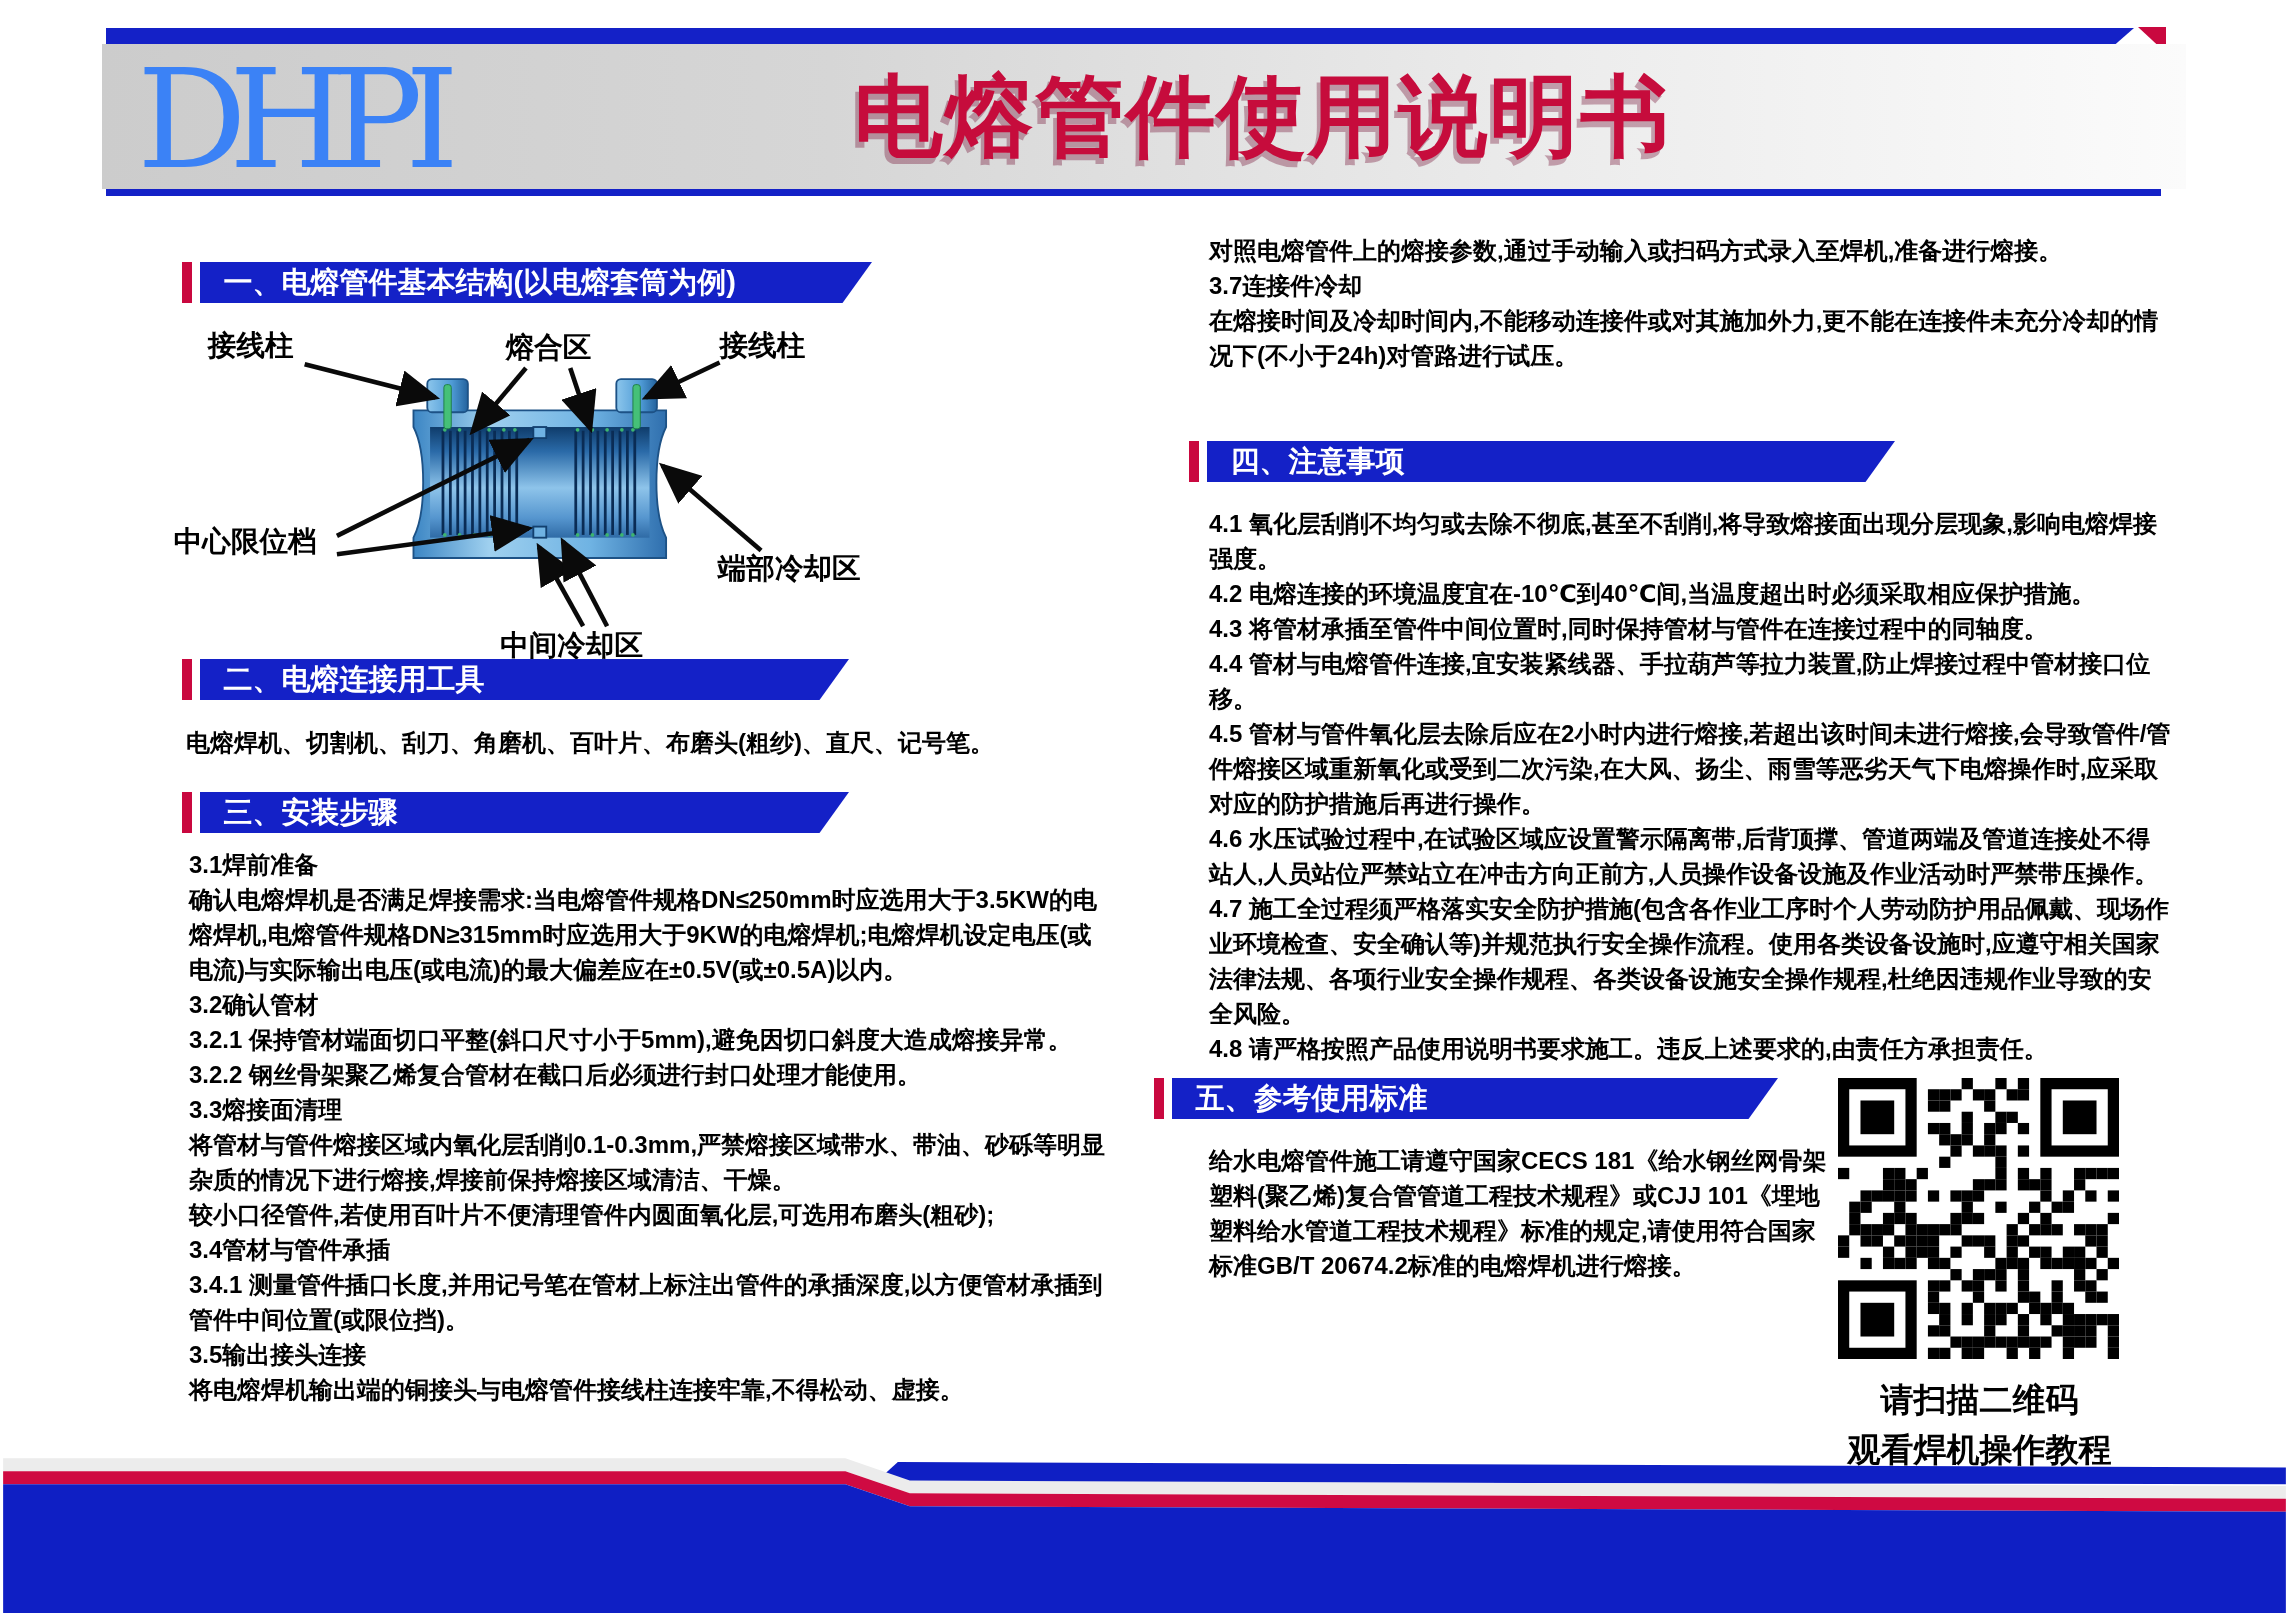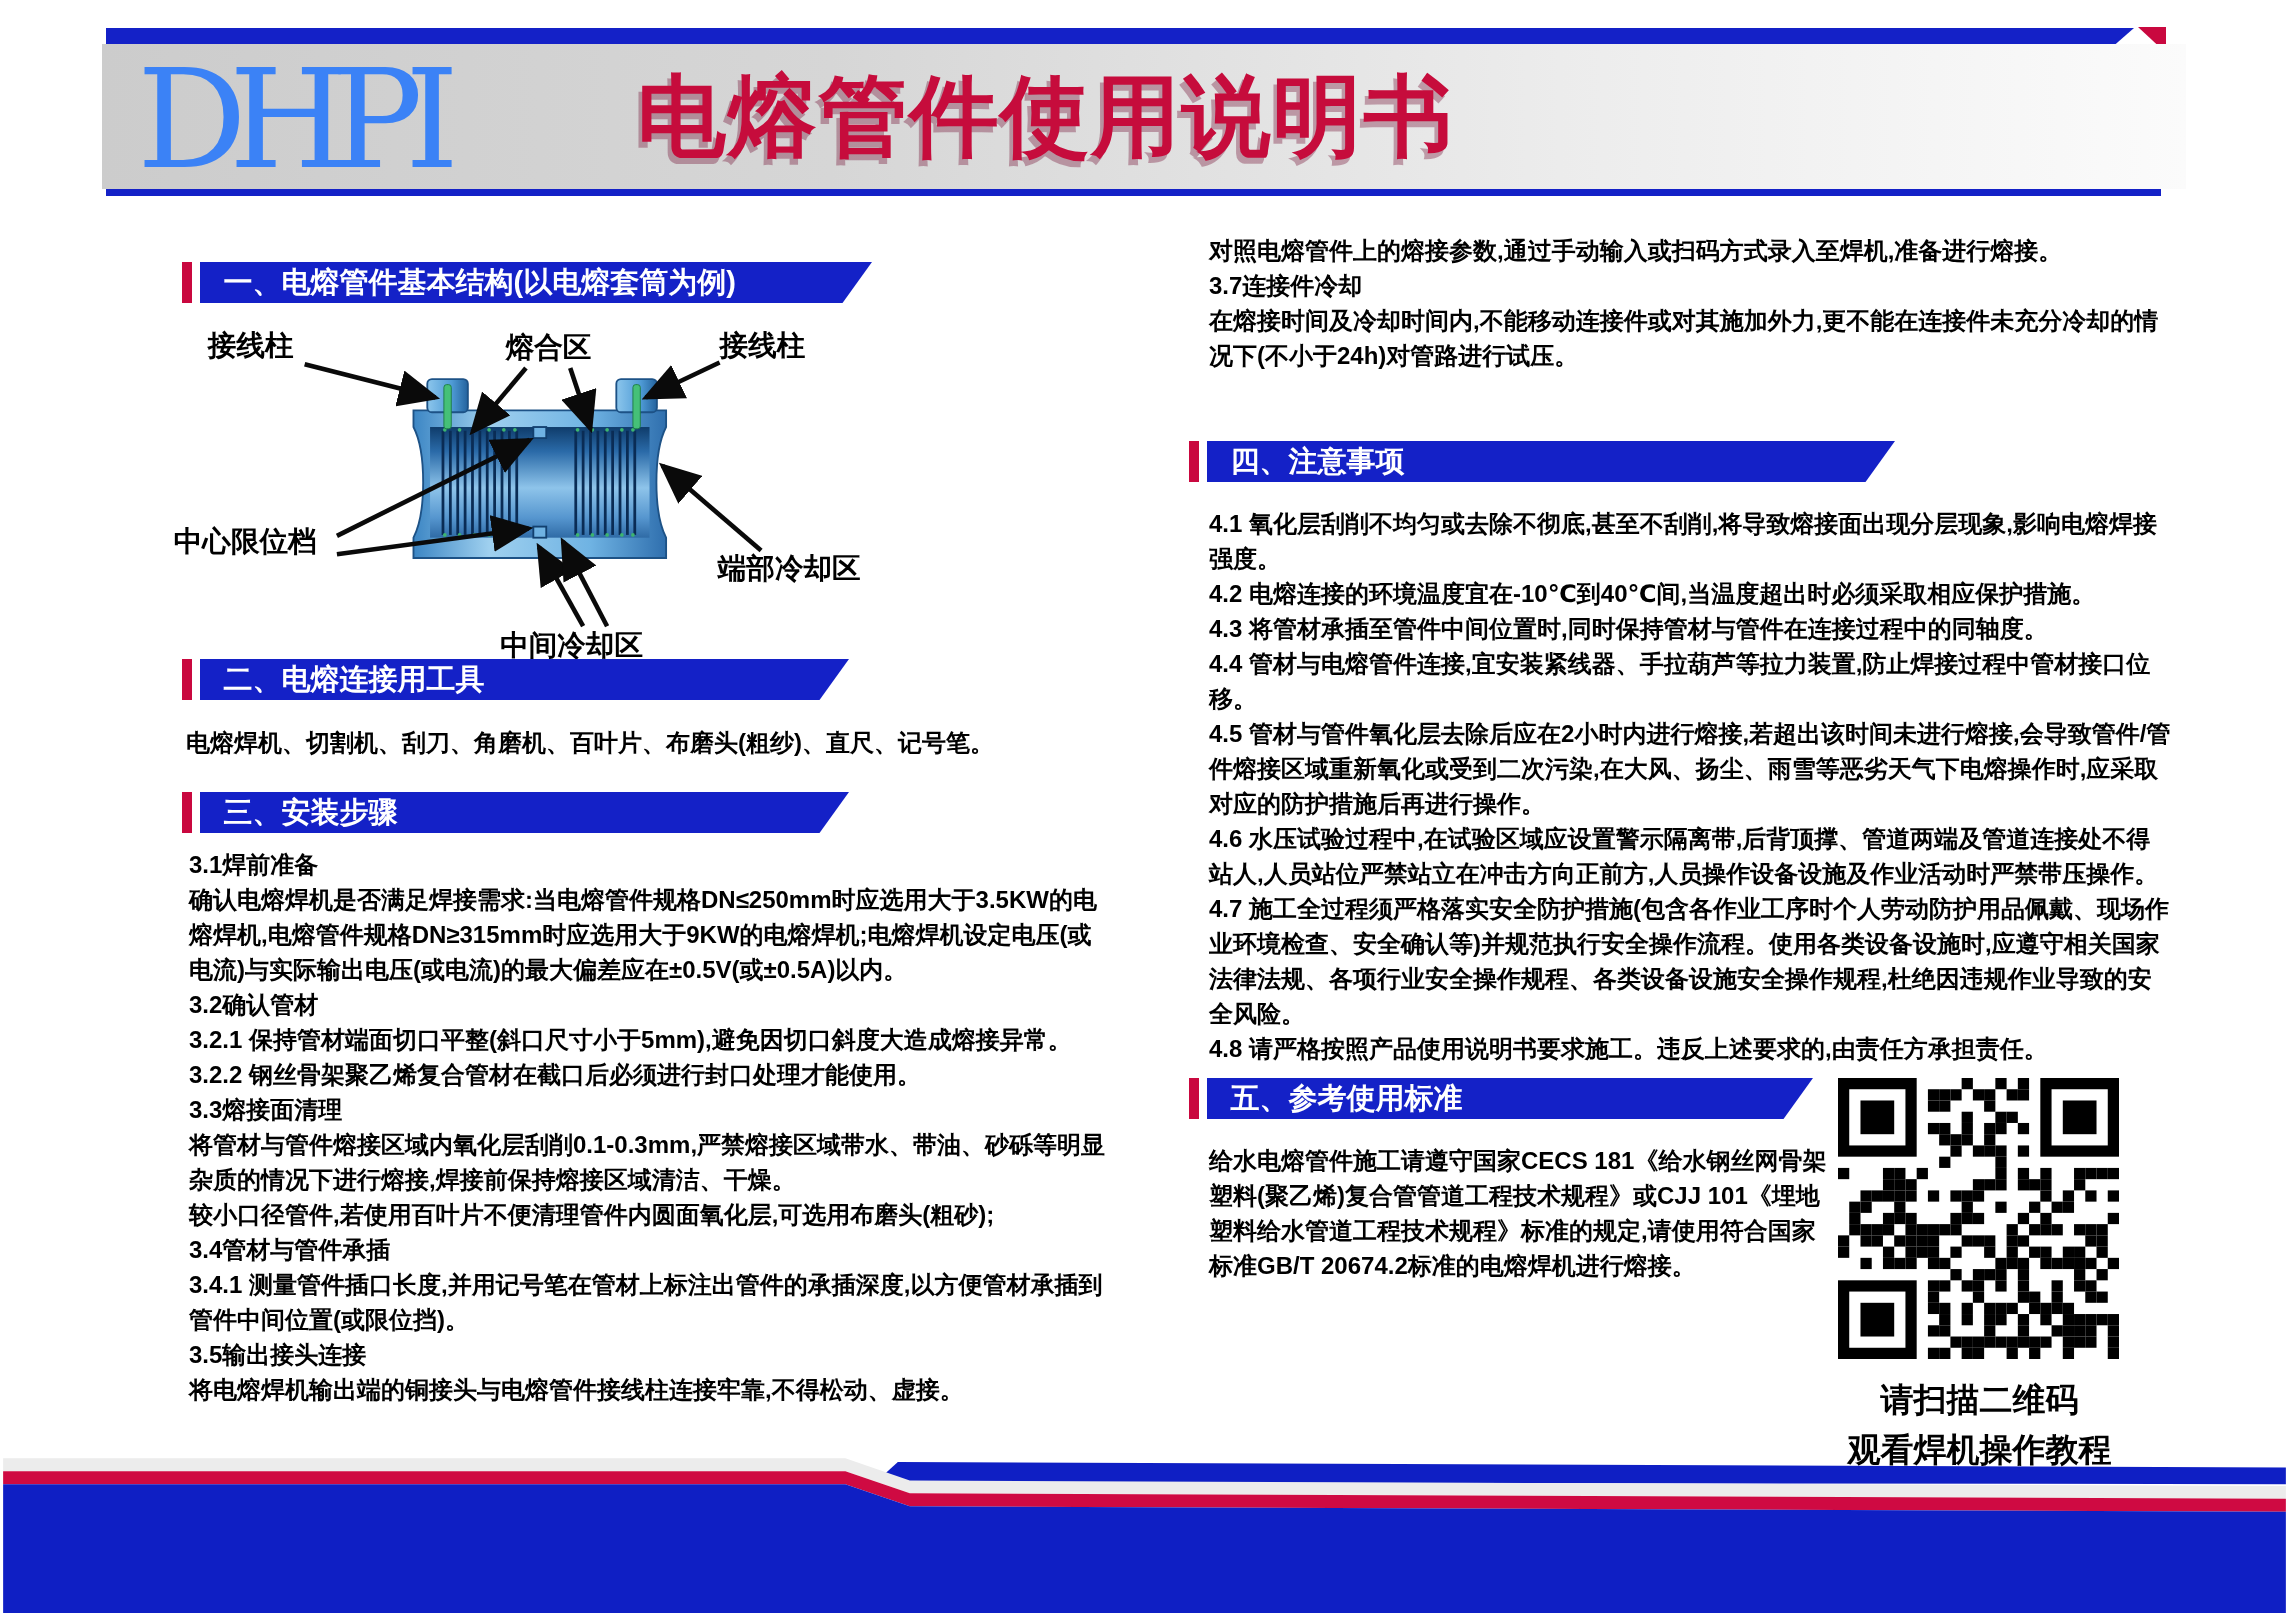--- a/index.html
+++ b/index.html
@@ -11,21 +11,21 @@
   
   .top-bar{position:absolute;left:106px;top:28px;width:2028px;height:17.5px;background:var(--blue);
            clip-path:polygon(0 0,100% 0,calc(100% - 20px) 100%,0 100%);}
   .corner-tri{position:absolute;left:2138px;top:27px;width:0;height:0;
               border-top:26px solid var(--red);border-left:28px solid transparent;}
   .band{position:absolute;left:102px;top:44px;width:2084px;height:145px;
         background:linear-gradient(90deg,#cccccc 0%,#d6d6d6 35%,#ececec 70%,#fbfbfb 100%);}
   .logo{position:absolute;left:137px;top:55px;font-family:"DejaVu Serif","Liberation Serif",serif;
         font-weight:normal;font-size:137px;line-height:129px;color:#3b82f6;letter-spacing:-0.13em;}
   .title{position:absolute;left:637px;top:44px;width:1034px;height:145px;line-height:145px;
-         text-align:left;font-size:89px;font-weight:bold;color:var(--title-red);letter-spacing:1.8px;
+         text-align:right;font-size:89px;font-weight:bold;color:var(--title-red);letter-spacing:1.8px;
          text-shadow:-3.7px 5.5px 0 rgba(112,8,46,0.35);}
   .band-line{position:absolute;left:106px;top:189px;width:2055px;height:6.5px;background:var(--blue);}
   
   .banner{position:absolute;height:41px;}
   .banner .accent{position:absolute;left:0;top:0;width:10px;height:41px;background:var(--red);}
   .banner .bar{position:absolute;left:17.5px;top:0;right:0;height:41px;background:var(--blue);
                clip-path:polygon(0 0,100% 0,calc(100% - 29.5px) 100%,0 100%);
                color:#fff;font-weight:bold;font-size:29px;line-height:41px;
                padding-left:24px;box-sizing:border-box;white-space:nowrap;}
   
@@ -204,21 +204,21 @@
     <p>4.1 氧化层刮削不均匀或去除不彻底,甚至不刮削,将导致熔接面出现分层现象,影响电熔焊接强度。</p>
     <p>4.2 电熔连接的环境温度宜在-10℃到40℃间,当温度超出时必须采取相应保护措施。</p>
     <p>4.3 将管材承插至管件中间位置时,同时保持管材与管件在连接过程中的同轴度。</p>
     <p>4.4 管材与电熔管件连接,宜安装紧线器、手拉葫芦等拉力装置,防止焊接过程中管材接口位移。</p>
     <p>4.5 管材与管件氧化层去除后应在2小时内进行熔接,若超出该时间未进行熔接,会导致管件/管件熔接区域重新氧化或受到二次污染,在大风、扬尘、雨雪等恶劣天气下电熔操作时,应采取对应的防护措施后再进行操作。</p>
     <p>4.6 水压试验过程中,在试验区域应设置警示隔离带,后背顶撑、管道两端及管道连接处不得站人,人员站位严禁站立在冲击方向正前方,人员操作设备设施及作业活动时严禁带压操作。</p>
     <p>4.7 施工全过程须严格落实安全防护措施(包含各作业工序时个人劳动防护用品佩戴、现场作业环境检查、安全确认等)并规范执行安全操作流程。使用各类设备设施时,应遵守相关国家法律法规、各项行业安全操作规程、各类设备设施安全操作规程,杜绝因违规作业导致的安全风险。</p>
     <p>4.8 请严格按照产品使用说明书要求施工。违反上述要求的,由责任方承担责任。</p>
   </div>
 
-  <div class="banner" style="left:1189px;top:1078px;width:624px;">
+  <div class="banner" style="left:1154px;top:1078px;width:624px;">
     <div class="accent"></div>
     <div class="bar">五、参考使用标准</div>
   </div>
   <div class="t" style="left:1209px;top:1143px;width:620px;">给水电熔管件施工请遵守国家CECS  181《给水钢丝网骨架塑料(聚乙烯)复合管管道工程技术规程》或CJJ 101《埋地塑料给水管道工程技术规程》标准的规定,请使用符合国家标准GB/T 20674.2标准的电熔焊机进行熔接。</div>
 
   <div class="qr-box">
     <svg id="qr" width="281" height="281" viewBox="0 0 300 300">
         <rect x="0" y="0" width="300" height="300" fill="#fff"></rect>
         <rect x="132" y="0" width="12" height="12" fill="#000"></rect>
         <rect x="168" y="0" width="12" height="12" fill="#000"></rect>

